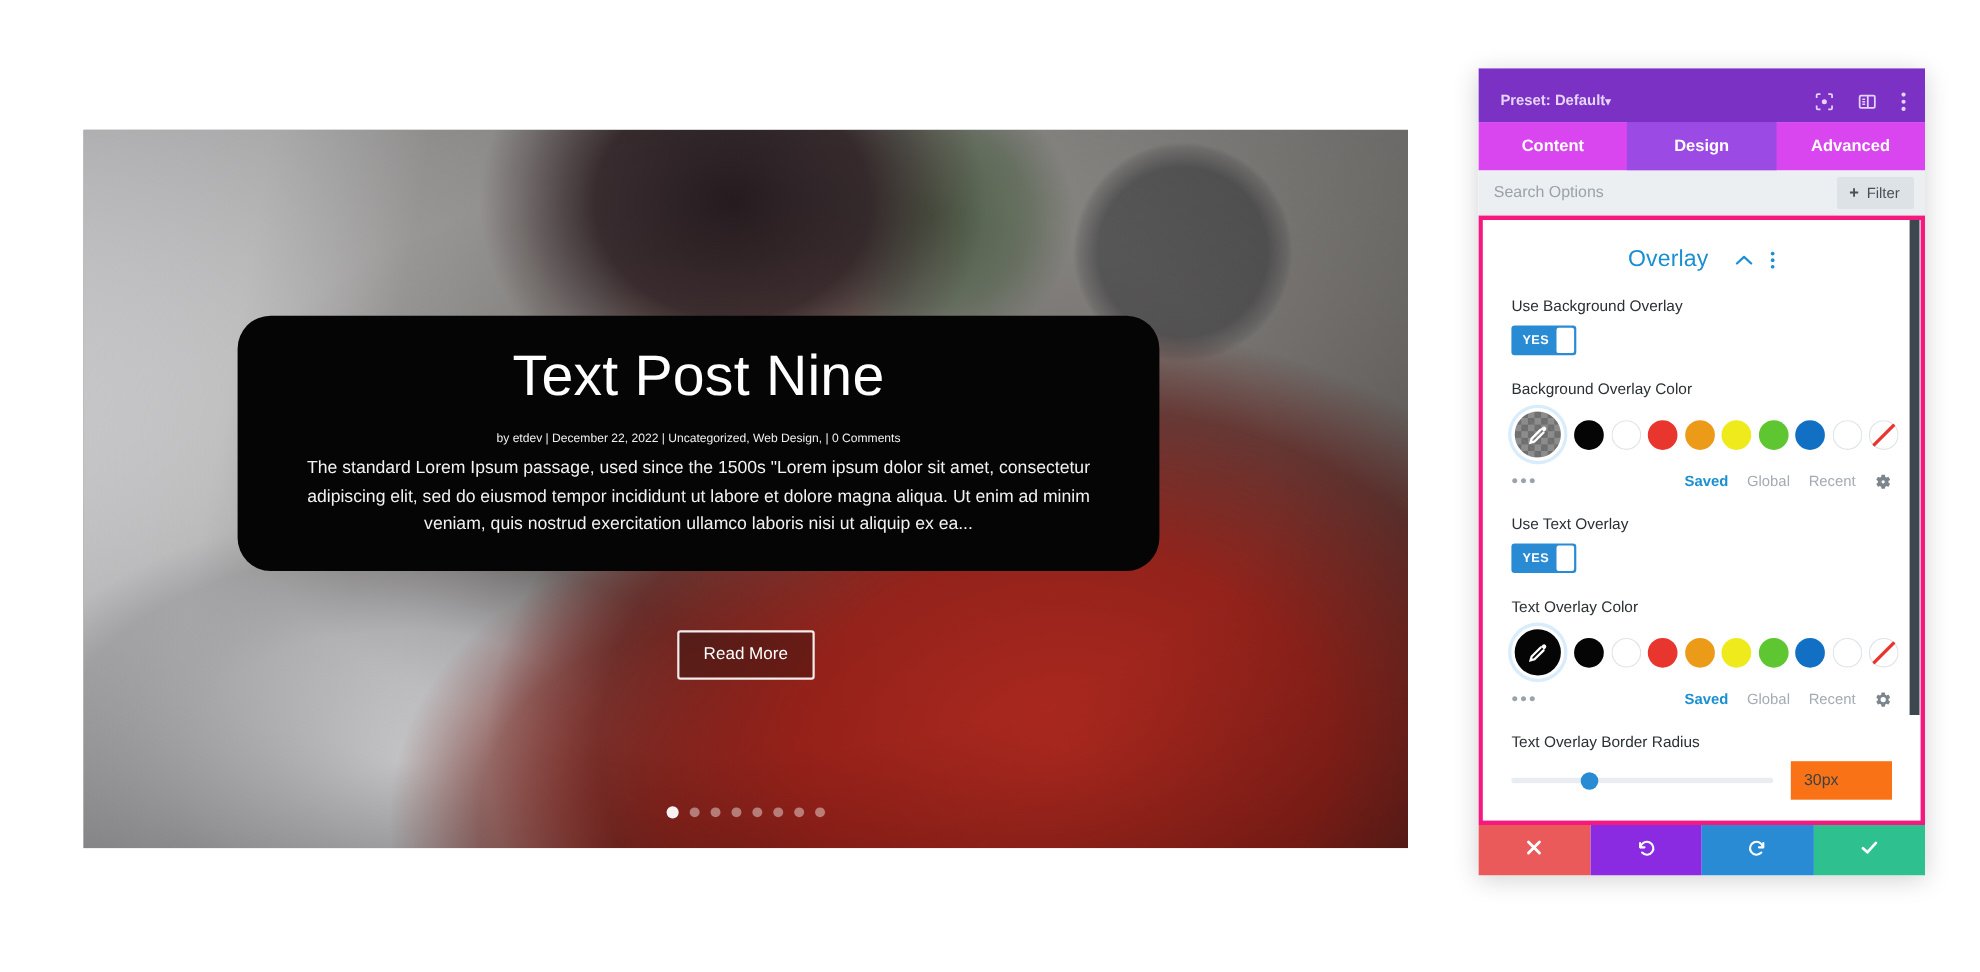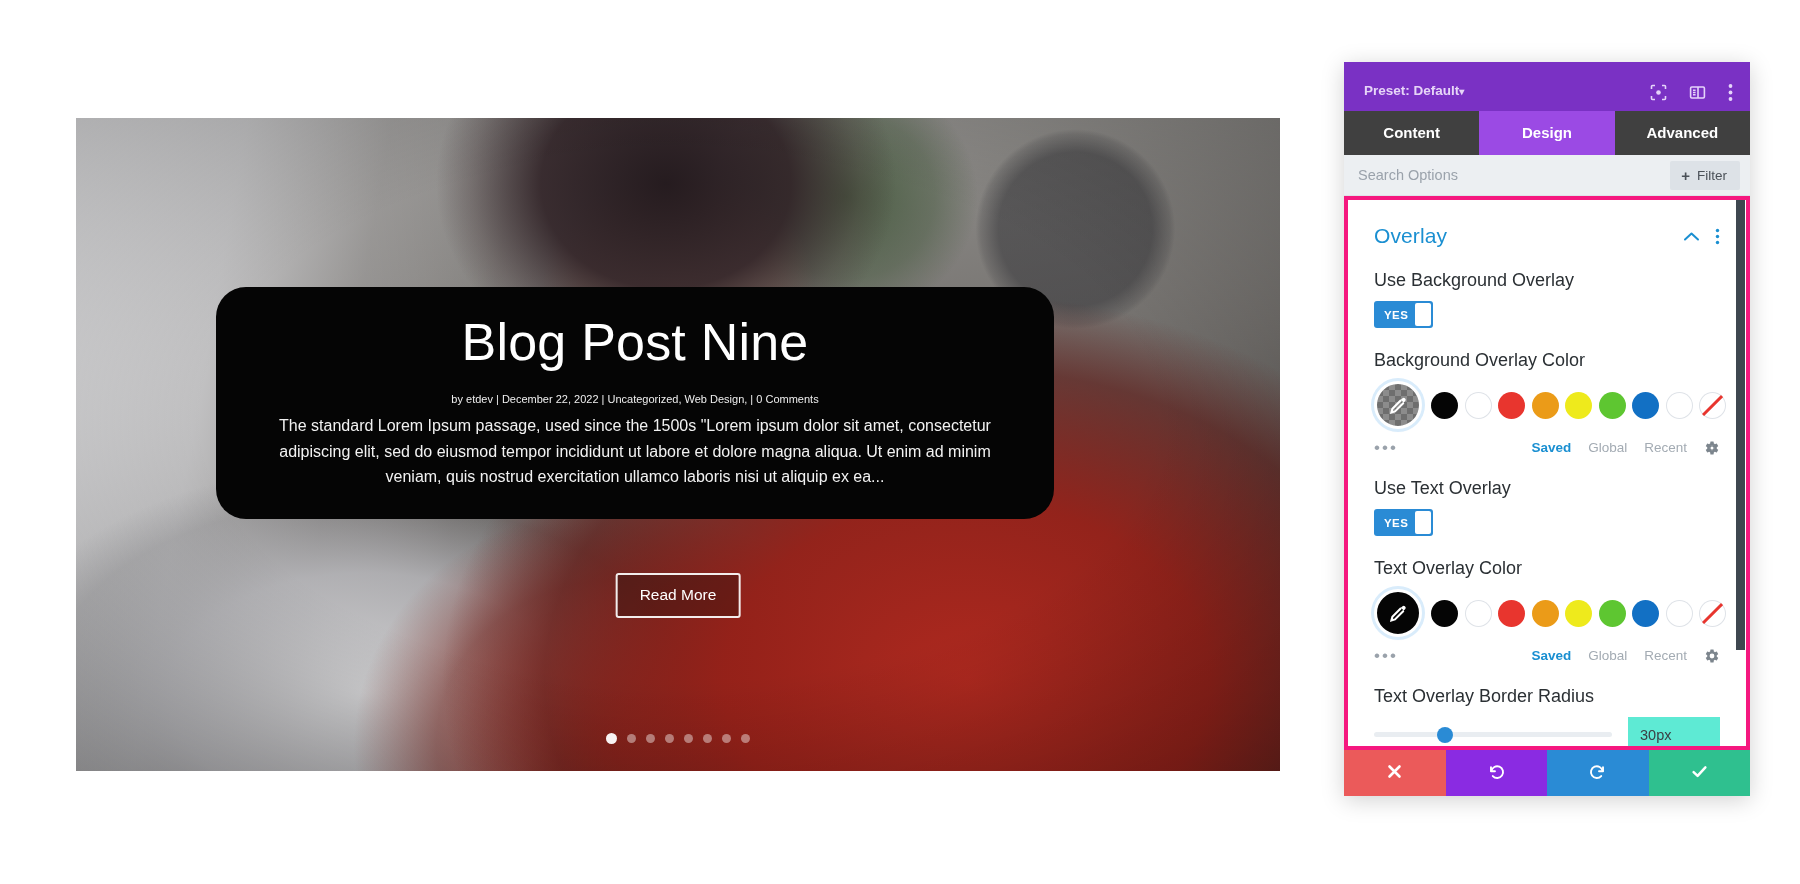--- a/index.html
+++ b/index.html
@@ -110,21 +110,21 @@
   .modal-preset {
     color: #e6d5f7; font-size: 13.5px; font-weight: bold; margin-top: 4px;
   }
   .modal-preset .caret { font-size: 10px; }
   .header-icons {
     position: absolute; right: 17px; top: 21px;
     display: flex; align-items: center; gap: 22px;
   }
   .hicon { color: #efe2ff; opacity: .92; cursor: pointer; line-height: 0; }
 
-  .tabs { display: flex; background: #404040; }
+  .tabs { display: flex; background: #d946ef; }
   .tab {
     flex: 1; text-align: center;
     color: #ffffff; font-size: 15px; font-weight: bold;
     padding: 13px 0 14px;
     cursor: pointer;
   }
   .tab.active { background: #9b4ae4; }
 
   .searchbar {
     display: flex; align-items: center;
@@ -163,30 +163,30 @@
   }
   .scroll-thumb {
     position: absolute;
     right: 1px; top: 0;
     width: 9px; height: 450px;
     background: #3e4750;
     border-radius: 0;
   }
 
   .section-head {
-    display: flex; align-items: center; justify-content: space-between;
+    display: flex; align-items: center; justify-content: center;
     margin: 8px 0 22px;
     gap: 24px;
   }
   .section-title { color: #1a8fd1; font-size: 21px; font-weight: 400; letter-spacing: .1px; }
   .section-actions { display: flex; align-items: center; gap: 15px; }
   .section-actions span { cursor: pointer; line-height: 0; }
 
   .field-label {
-    font-size: 18px; color: #2b3034; font-weight: 400;
+    font-size: 14px; color: #2b3034; font-weight: 400;
     margin-bottom: 10px;
   }
   .field { margin-bottom: 22px; }
 
   
   .toggle {
     display: inline-flex; align-items: center;
     background: #2a8bd5; border-radius: 3px;
     height: 27px; width: 59px; padding: 2px;
     cursor: pointer;
@@ -249,21 +249,21 @@
     flex: 1; height: 5px; background: #e9edf1; border-radius: 3px;
     position: relative; cursor: pointer;
   }
   .range-knob {
     position: absolute; top: 50%;
     width: 16px; height: 16px; border-radius: 50%;
     background: #2a8bd5; transform: translate(-50%,-50%);
   }
   .range-val {
     width: 92px; height: 35px;
-    background: #5eead4; color: #3b4045;
+    background: #f97316; color: #3b4045;
     font-size: 14.5px; border: 0; outline: none;
     padding: 0 12px;
     font-family: "Liberation Sans", sans-serif;
   }
 
   
   .modal-footer { display: flex; height: 46px; flex: none; }
   .fbtn {
     flex: 1; display: flex; align-items: center; justify-content: center;
     color: #ffffff; cursor: pointer;
@@ -276,21 +276,21 @@
 </head>
 <body>
 
 <div id="root">
 
   <div class="hero">
     <div class="hero-photo"></div>
     <div class="hero-vignette"></div>
 
     <div class="overlay-card">
-      <div class="post-title">Blog Post Nine</div>
+      <div class="post-title">Text Post Nine</div>
       <div class="post-meta">by etdev | December 22, 2022 | Uncategorized, Web Design, | 0 Comments</div>
       <div class="post-excerpt">The standard Lorem Ipsum passage, used since the 1500s "Lorem ipsum dolor sit amet, consectetur adipiscing elit, sed do eiusmod tempor incididunt ut labore et dolore magna aliqua. Ut enim ad minim veniam, quis nostrud exercitation ullamco laboris nisi ut aliquip ex ea...</div>
     </div>
 
     <div class="read-more">Read More</div>
 
     <div class="dots" id="slider-dots">
         <div class="dot active"></div>
         <div class="dot"></div>
         <div class="dot"></div>

